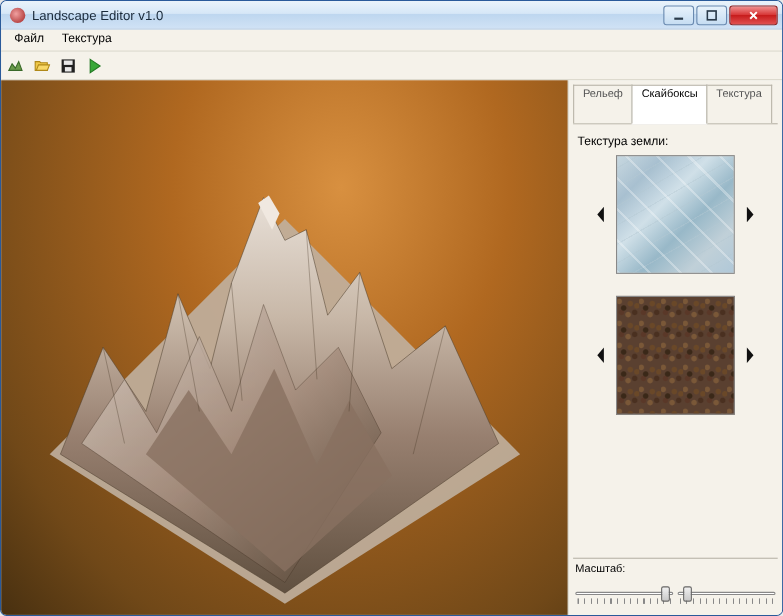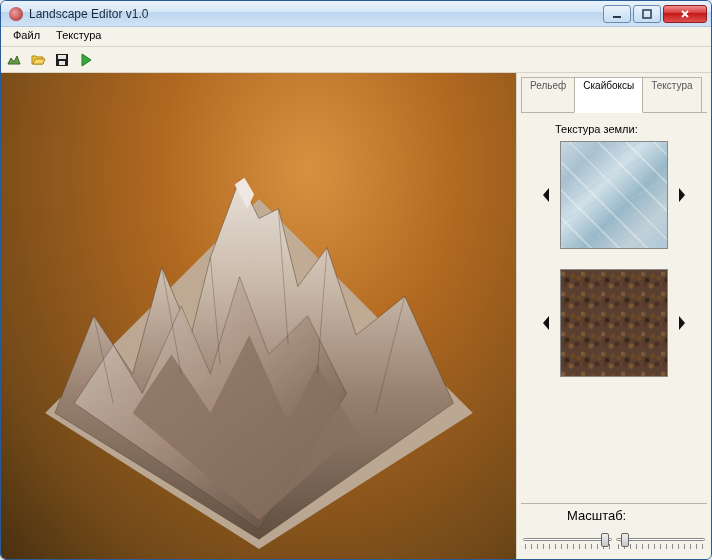--- a/index.html
+++ b/index.html
@@ -19,32 +19,32 @@
   .toolbar { height: 26px; background: #f5f2ea; display: flex; align-items: center; padding: 0 2px; gap: 2px; border-bottom: 1px solid #d8d4c8; }
   .tool-btn { width: 22px; height: 22px; border: 1px solid transparent; display: flex; align-items: center; justify-content: center; cursor: pointer; }
   .content { flex: 1; display: flex; }
   .viewport { flex: 1; background: radial-gradient(ellipse at 60% 20%, #d89040 0%, #b06820 35%, #704818 80%, #483010 100%); position: relative; overflow: hidden; }
   .terrain { position: absolute; left: 50%; top: 55%; transform: translate(-50%, -50%); width: 95%; height: 90%; }
   .sidepanel { width: 195px; background: #f5f2ea; border-left: 1px solid #d8d4c8; display: flex; flex-direction: column; padding: 4px; }
   .tabs { height: 36px; display: flex; border-bottom: 1px solid #b8b4a8; margin-bottom: 8px; }
   .tab { padding: 2px 8px; border: 1px solid #b8b4a8; border-bottom: none; background: #f5f2ea; cursor: pointer; margin-right: -1px; font-size: 10px; color: #555; }
   .tab.active { background: #fff; border-bottom: 1px solid #fff; margin-bottom: -1px; z-index: 1; color: #000; }
   .tex-section { margin-bottom: 20px; }
-  .tex-label { padding: 2px 4px 6px 4px; font-size: 11px; margin-left: 30px; }
+  .tex-label { padding: 2px 4px 6px 4px; font-size: 11px; }
   .tex-picker { display: flex; align-items: center; justify-content: center; gap: 6px; }
   .arrow-btn { width: 16px; height: 30px; display: flex; align-items: center; justify-content: center; cursor: pointer; }
   .arrow-btn svg { width: 10px; height: 16px; }
   .tex-swatch { width: 108px; height: 108px; border: 1px solid #888; }
   .tex-swatch.ice { background: linear-gradient(135deg, #c8d8e0 0%, #a8c0d0 20%, #d0e0e8 40%, #98b8c8 60%, #c0d0d8 80%, #b0c8d8 100%); position: relative; overflow: hidden; }
   .tex-swatch.ice::before { content:""; position:absolute; inset:0; background: repeating-linear-gradient(45deg, rgba(255,255,255,0.3) 0 2px, transparent 2px 20px), repeating-linear-gradient(-30deg, rgba(180,200,210,0.4) 0 1px, transparent 1px 15px); }
   .tex-swatch.rock { background: #5a4030; position: relative; overflow: hidden; }
   .tex-swatch.rock::before { content:""; position:absolute; inset:0; background-image: radial-gradient(circle at 10% 20%, #7a5838 0 2px, transparent 3px), radial-gradient(circle at 30% 50%, #3a2818 0 2px, transparent 3px), radial-gradient(circle at 60% 30%, #6a4828 0 2px, transparent 3px), radial-gradient(circle at 80% 70%, #4a3020 0 2px, transparent 3px), radial-gradient(circle at 50% 80%, #7a5838 0 2px, transparent 3px), radial-gradient(circle at 20% 70%, #5a3828 0 2px, transparent 3px), radial-gradient(circle at 90% 40%, #6a4828 0 2px, transparent 3px); background-size: 20px 20px; }
   .flex-spacer { flex: 1; }
   .scale-section { border-top: 1px solid #b8b4a8; padding-top: 4px; }
-  .scale-label { padding: 0 2px 4px 2px; font-size: 13px; margin-left: 44px; }
+  .scale-label { padding: 0 2px 4px 2px; font-size: 10px; }
   .slider-row { display: flex; gap: 4px; padding: 2px 2px 6px 2px; }
   .slider { flex: 1; height: 20px; position: relative; }
   .slider-track { position: absolute; left: 0; right: 0; top: 9px; height: 3px; background: #fff; border: 1px solid #888; border-radius: 2px; }
   .slider-ticks { position: absolute; left: 2px; right: 2px; bottom: 0; height: 5px; background: repeating-linear-gradient(to right, #888 0 1px, transparent 1px 6px); }
   .slider-thumb { position: absolute; top: 4px; width: 8px; height: 14px; background: linear-gradient(to bottom, #f0f0f0, #c8c8c8); border: 1px solid #666; border-radius: 2px; cursor: pointer; }
 </style>
 </head>
 <body>
 
 <div class="window">

